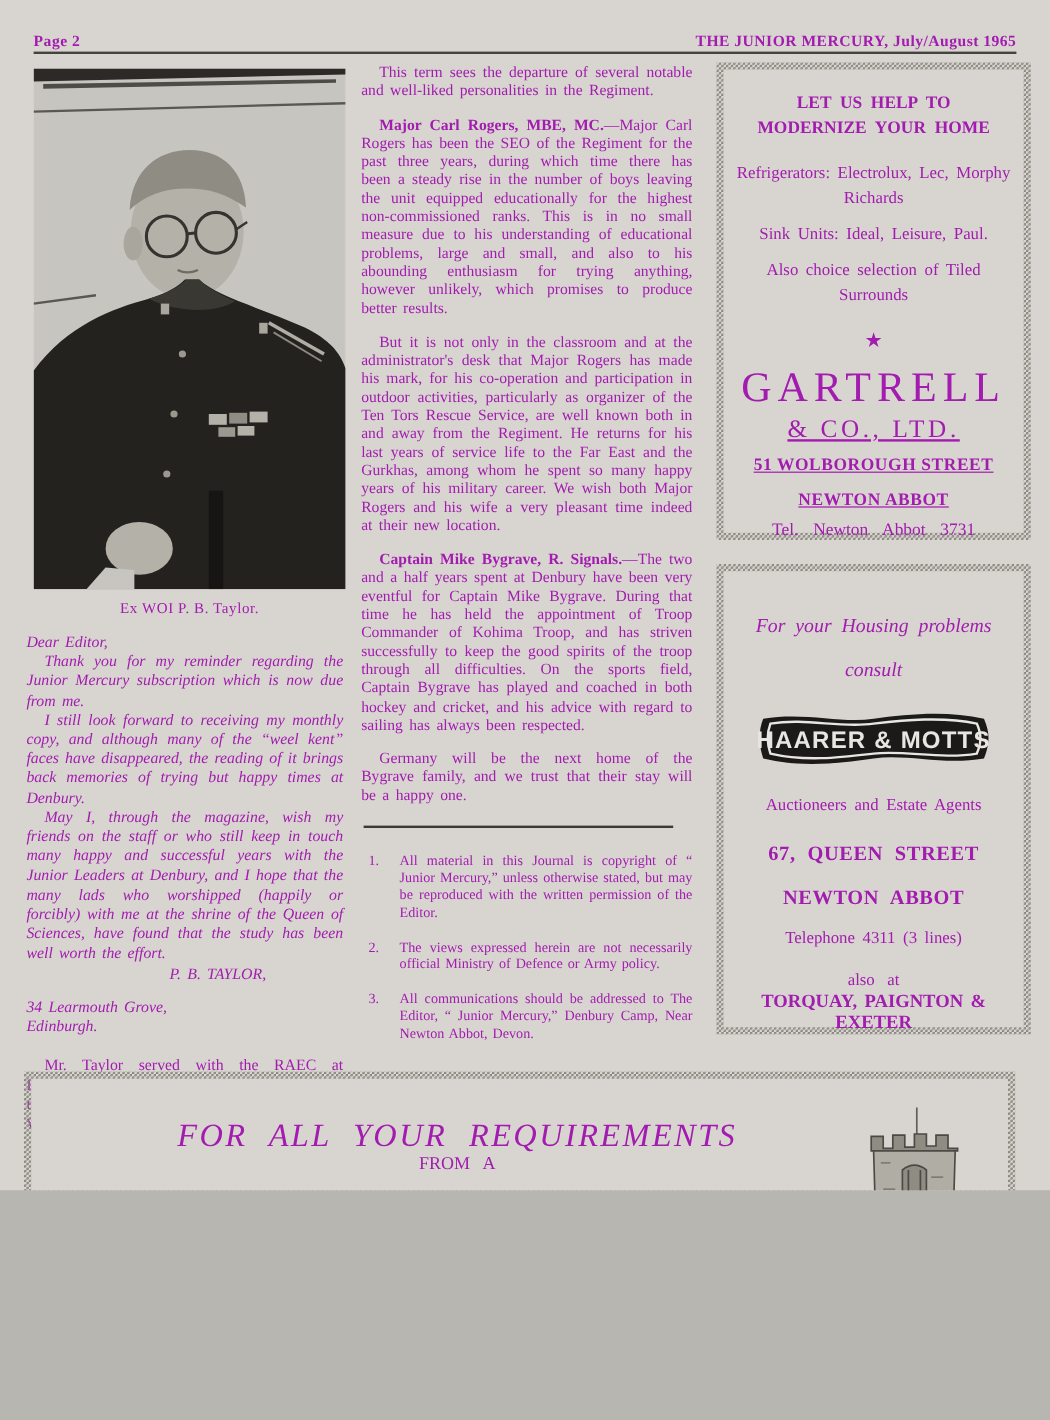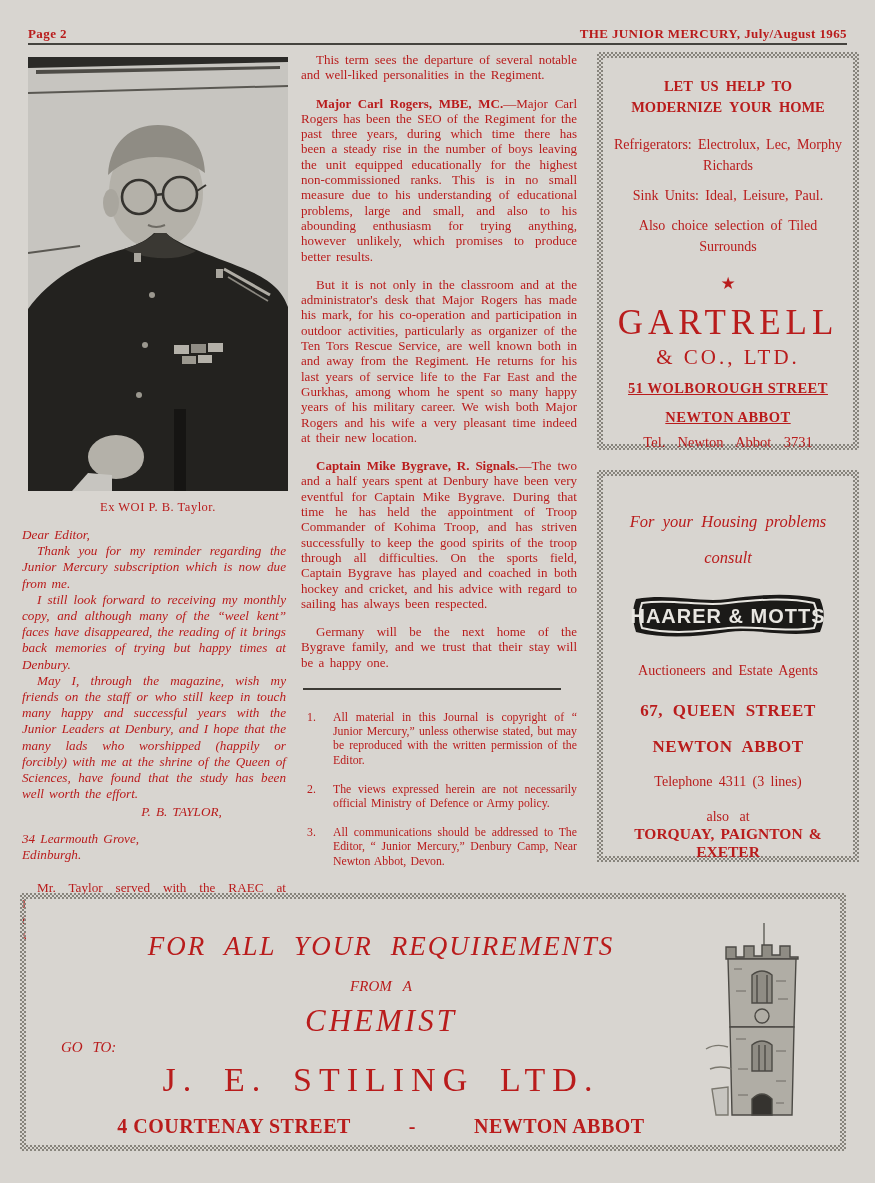--- a/index.html
+++ b/index.html
@@ -1,18 +1,18 @@
 <!DOCTYPE html>
 <html><head>
 <meta charset="utf-8">
 <style>
   html,body{margin:0;padding:0;background:#b8b6b1;}
   .page{
-    position:relative; width:875px; height:1183px; margin:0 auto;
-    background:#d8d5d0; color:#b91c1c; overflow:hidden;
+    position:relative; width:875px; height:992px; margin:0 auto;
+    background:#d8d5d0; color:#a21caf; overflow:hidden;
     font-family:"Liberation Serif","DejaVu Serif",serif;
   }
   
   .masthead{position:absolute; left:28px; right:28px; top:22px; height:20px;
     display:flex; justify-content:space-between; align-items:flex-end;
     font-size:13px; font-weight:bold; letter-spacing:.4px;}
   .masthead-rule{position:absolute; left:28px; right:28px; top:43px;
     border-top:2px solid #45433e;}
   
   .hatch{
@@ -50,38 +50,38 @@
   .footnote .num{flex:0 0 26px;}
   .footnote .fn-text{flex:1;}
   
   .ad1{left:597px; top:52px; width:262px; height:398px;}
   .ad2{left:597px; top:470px; width:262px; height:392px;}
   .ad1 .hatch-inner, .ad2 .hatch-inner{padding:12px 10px; text-align:center;}
   .ad-title{font-weight:bold; font-size:14.5px; line-height:21px; word-spacing:.25em; margin:6px 4px 16px;}
   .ad-line{font-size:14px; line-height:21px; margin-top:9px; word-spacing:.2em;}
   .star{font-size:17px; margin-top:16px;}
   .gartrell-name{font-size:35px; letter-spacing:5px; margin-top:10px; line-height:38px;}
-  .gartrell-sub{font-size:21px; letter-spacing:3px; line-height:30px;}
+  .gartrell-sub{font-size:21px; letter-spacing:3px; line-height:30px;text-decoration:underline;}
   .gartrell-addr{font-size:14.5px; font-weight:bold; letter-spacing:.5px; line-height:25px; margin-top:4px;text-decoration:underline;}
   .gartrell-tel{font-size:14.5px; line-height:24px; word-spacing:.6em;}
   .housing-line{font-style:italic; font-size:16.5px; line-height:24px; margin-top:22px; word-spacing:.25em;}
   .housing-consult{font-style:italic; font-size:16.5px; margin-top:14px;}
   .badge-wrap{margin:22px auto 0; width:196px;}
   .agents{font-size:14px; margin-top:17px; word-spacing:.2em;}
   .street{font-size:17px; font-weight:bold; letter-spacing:.5px; word-spacing:.3em; margin-top:22px;}
   .town{font-size:17px; font-weight:bold; letter-spacing:.5px; word-spacing:.3em; margin-top:16px;}
   .phone{font-size:14px; margin-top:17px; word-spacing:.2em;}
   .also-at{font-size:14px; margin-top:19px; word-spacing:.5em;}
   .branches{font-size:15.5px; font-weight:bold; word-spacing:.15em;}
   
   .chemist{left:20px; top:893px; width:826px; height:258px;}
   .chemist .hatch-inner{position:relative;}
   .chem-text{position:absolute; left:30px; top:0; width:650px; text-align:center;}
   .chem-req{font-style:italic; font-size:27px; letter-spacing:2px; word-spacing:.35em; margin-top:32px;}
-  .chem-from{font-style:italic; font-size:15px; word-spacing:.5em; margin-top:16px;}
+  .chem-from{font-size:15px; word-spacing:.5em; }
   .chem-chemist{font-style:italic; font-size:31px; letter-spacing:3px; margin-top:8px;}
   .chem-goto{position:absolute; left:35px; top:140px; font-style:italic; font-size:15px; word-spacing:.4em;}
   .chem-name{font-size:34px; letter-spacing:7px; word-spacing:.3em; margin-top:22px;}
   .chem-addr{display:flex; justify-content:center; gap:58px; font-size:20px; font-weight:bold; margin-top:16px; letter-spacing:.5px;}
   .tower{position:absolute; right:18px; top:20px;}
 </style>
 </head>
 <body>
 
 <div class="page">

